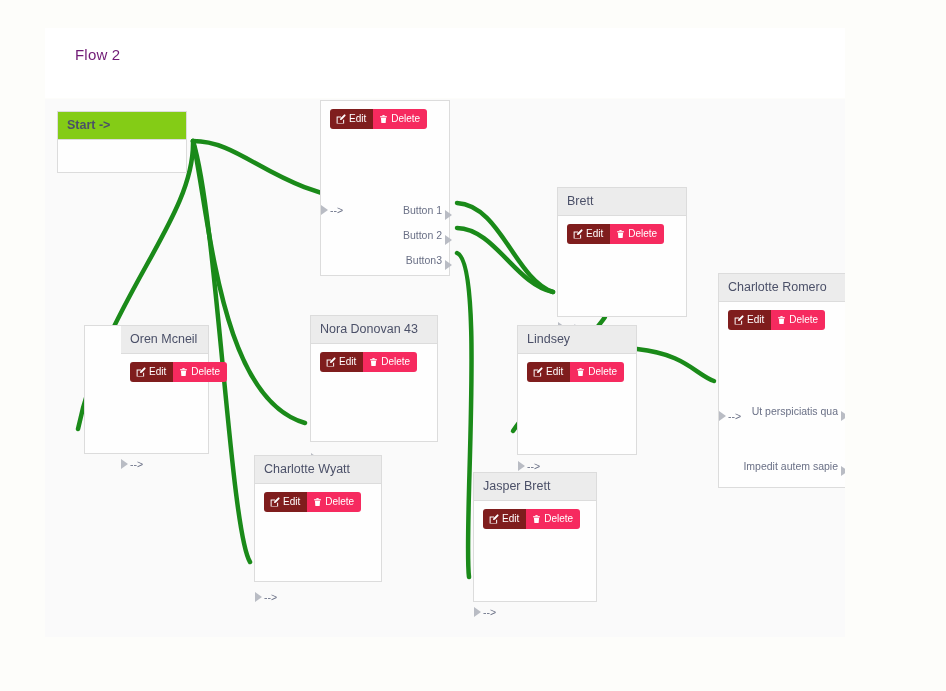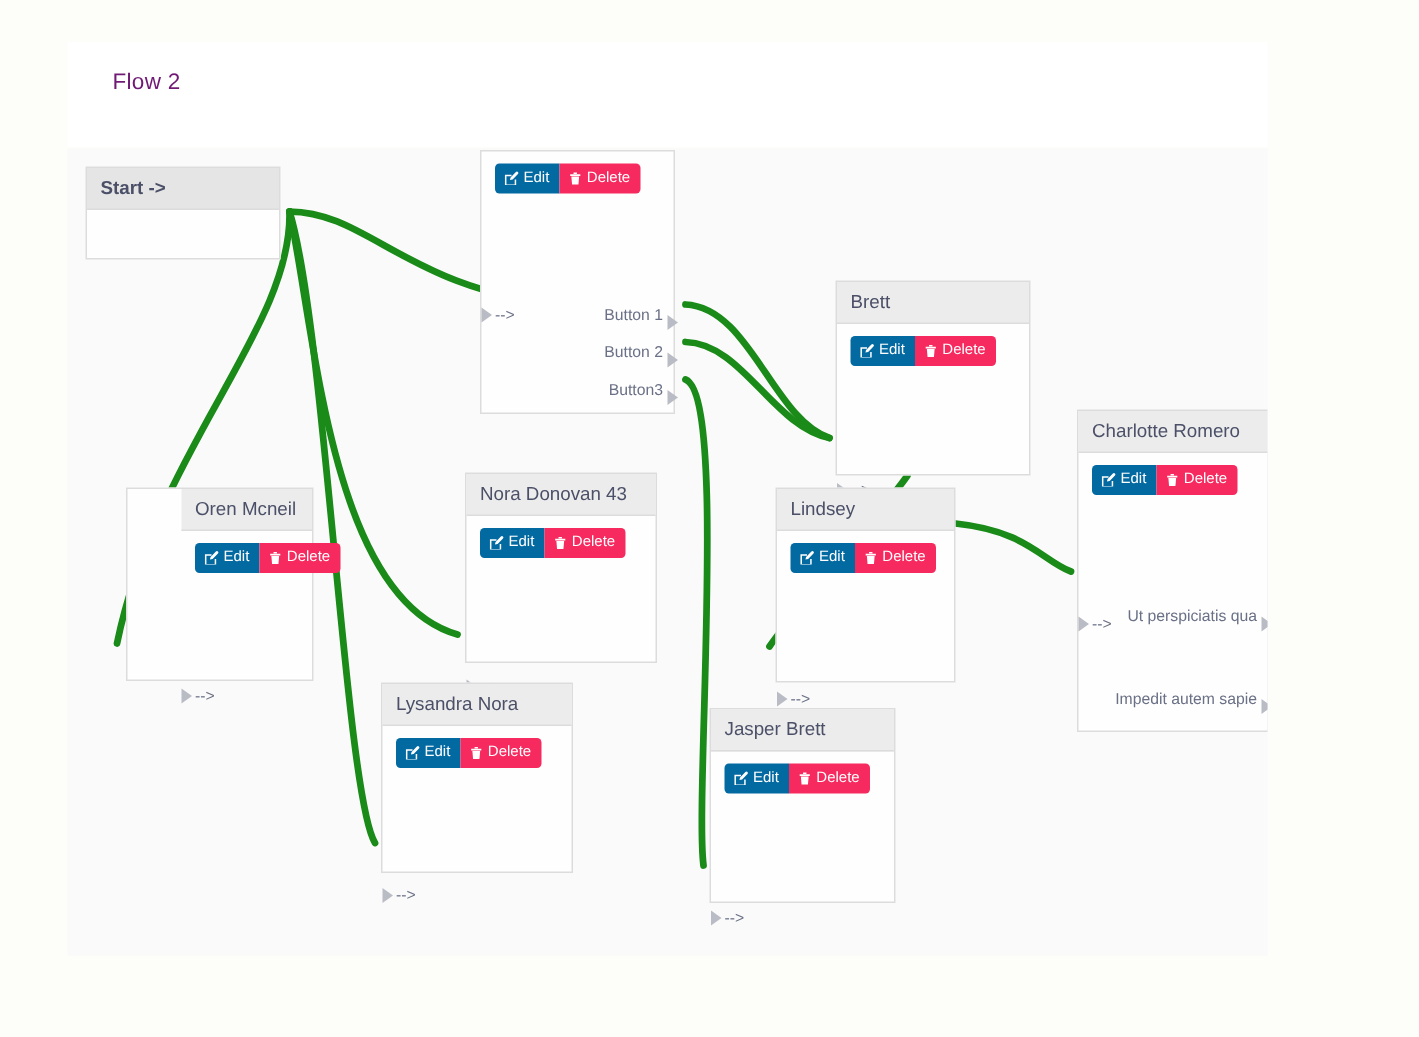--- a/index.html
+++ b/index.html
@@ -42,32 +42,32 @@
     background: #ececec;
     border-bottom: 1px solid #dcdcdc;
     height: 27px;
     line-height: 27px;
     padding: 0 9px;
     font-size: 12.5px;
     color: #4b5068;
     white-space: nowrap;
     overflow: hidden;
   }
-  .node.start .node-head { background: #e5e5e5; font-weight: bold; }
+  .node.start .node-head { background: #84cc16; font-weight: bold; }
   .node-body { position: relative; height: calc(100% - 27px); }
 
   .btn-row { position: absolute; left: 9px; top: 8px; display: flex; }
   .btn {
     display: inline-flex; align-items: center; gap: 3px;
     font-size: 10px; color: #ffffff; line-height: 1;
     padding: 5px 7px 5px 6px;
     border: none; cursor: pointer;
     font-family: "Liberation Sans", sans-serif;
   }
-  .btn-edit { background: #0369a1; border-radius: 3px 0 0 3px; }
+  .btn-edit { background: #7f1d1d; border-radius: 3px 0 0 3px; }
   .btn-delete { background: #f62a5f; border-radius: 0 3px 3px 0; }
   .btn svg { display: block; }
 
   
   .port { position: absolute; font-size: 10.5px; color: #6a7086; white-space: nowrap; }
   .port-in { left: 9px; }
   .port-out { right: 7px; text-align: right; }
   .port-marker {
     position: absolute; width: 0; height: 0;
     border-top: 5px solid transparent;
@@ -168,21 +168,21 @@
                   <path d="M6 1h4v1.6H6z"></path>
                   <path d="M3.4 5.6h9.2L11.8 15H4.2z"></path>
                 </svg>
                 <span>Delete</span>
               </button>
             </div>
             <div class="port port-in" style="top: 108px;"><span class="port-marker marker-in"></span><span>--&gt;</span></div>
           </div>
         </div>
         <div class="node" style="left: 209px; top: 356px; width: 128px; height: 127px;">
-          <div class="node-head">Lysandra Nora</div>
+          <div class="node-head">Charlotte Wyatt</div>
           <div class="node-body">
             <div class="btn-row">
               <button class="btn btn-edit">
                 <svg width="10" height="10" viewBox="0 0 16 16" fill="#fff">
                   <path d="M1 4h7v1.6H2.6v8.8h8.8V9H13v6H1z"></path>
                   <path d="M14.9 1.1a1.6 1.6 0 0 0-2.2 0L7 6.8l-.7 2.9 2.9-.7 5.7-5.7a1.6 1.6 0 0 0 0-2.2z"></path>
                 </svg>
                 <span>Edit</span>
               </button>
               <button class="btn btn-delete">

